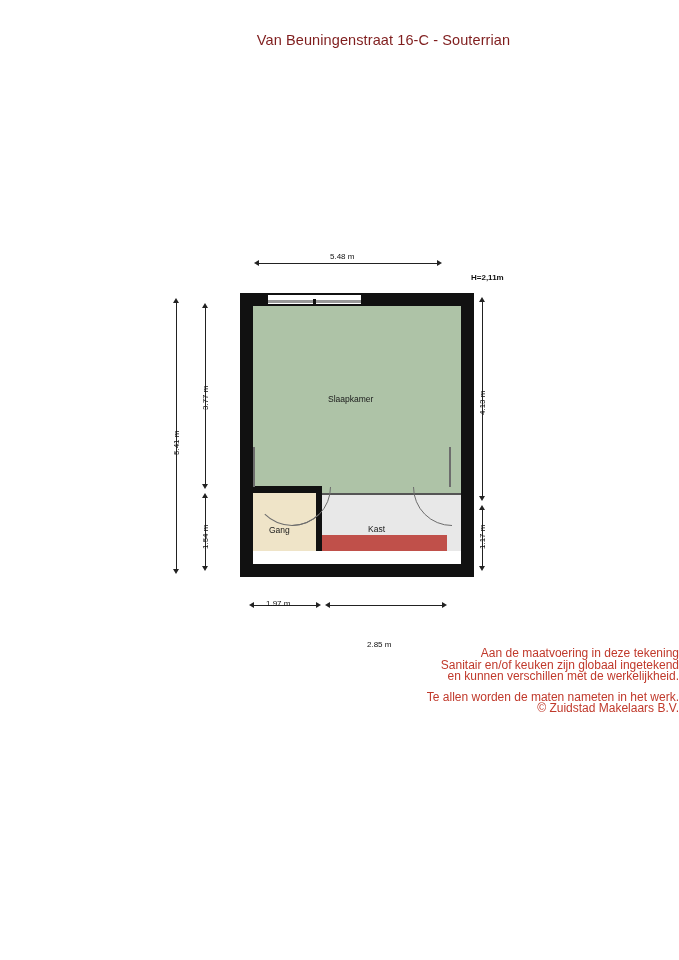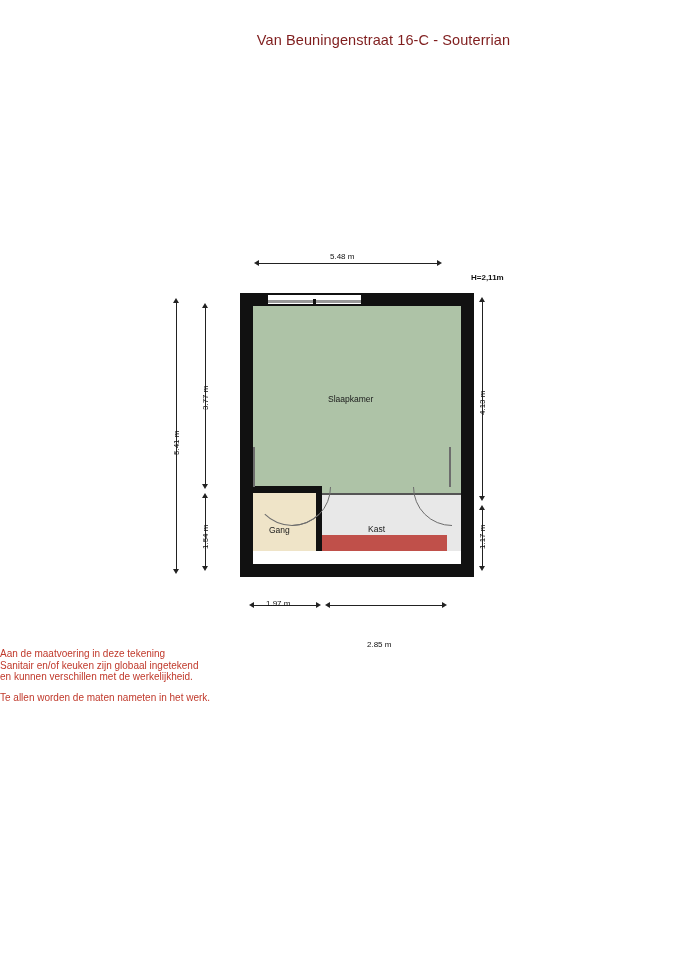--- a/index.html
+++ b/index.html
@@ -220,23 +220,23 @@
     font-size: 8px;
     color: #111111;
     font-weight: bold;
   }
   
   .disclaimer {
     position: absolute;
     left: 0;
     top: 648px;
     width: 679px;
-    text-align: left;
+    text-align: right;
     color: #c0392b;
-    font-size: 10px;
+    font-size: 12px;
     line-height: 11.6px;
   }
   .disclaimer .block2 {
     margin-top: 9px;
   }
 </style>
 </head>
 <body>
 
 <div id="page">
@@ -337,15 +337,16 @@
     <div class="room-label" style="left:29px; top:224px;margin-top:8px;">Gang</div>
     <div class="room-label" style="left:128px; top:231px;">Kast</div>
 
   </div>
 
   <div class="disclaimer">
     <div>Aan de maatvoering in deze tekening</div>
     <div>Sanitair en/of keuken zijn globaal ingetekend</div>
     <div>en kunnen verschillen met de werkelijkheid.</div>
     <div class="block2">Te allen worden de maten nameten in het werk.</div>
+    <div>© Zuidstad Makelaars B.V.</div>
   </div>
 
 </div>
 
 </body></html>

